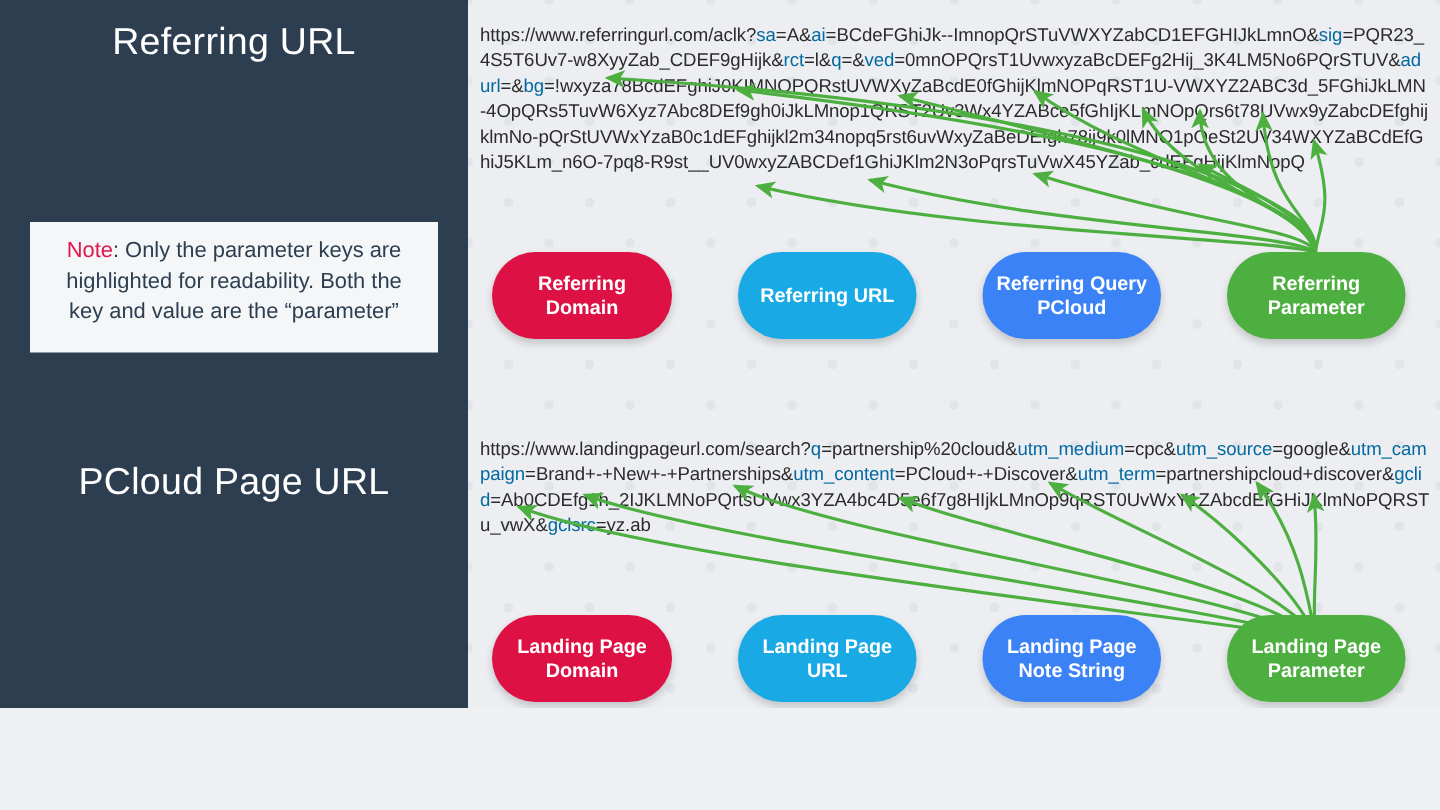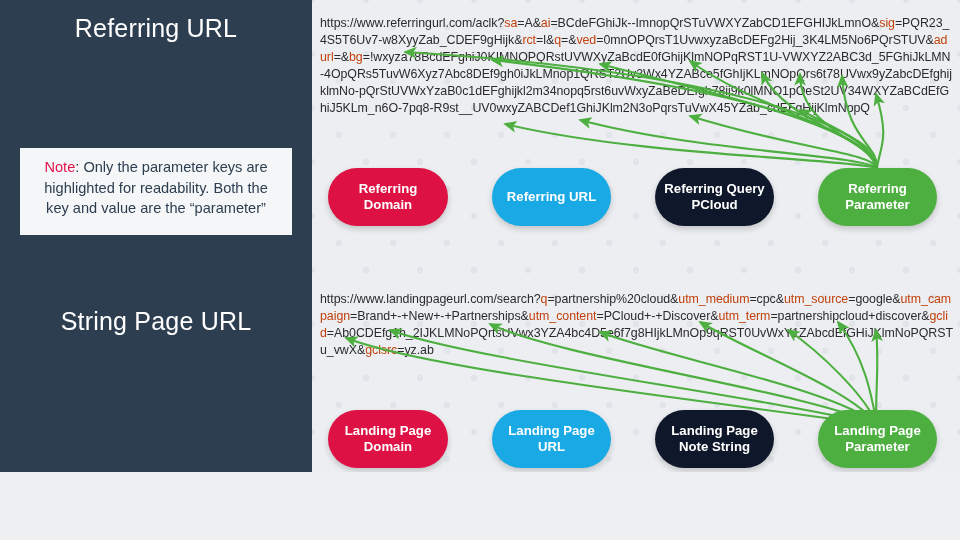--- a/index.html
+++ b/index.html
@@ -76,21 +76,21 @@
     color: #2b2b2b;
     font-size: 12.4px;
     line-height: 16.9px;
     font-family: "Liberation Sans", sans-serif;
     word-break: break-all;
     white-space: normal;
     letter-spacing: -0.05px;
   }
   #url-referring { left: 320px; top: 15px; width: 634px; }
   #url-landing   { left: 320px; top: 291px; width: 634px; }
-  .k { color: #c2410c; }
+  .k { color: #0369a1; }
 
   
   #arrows {
     position: absolute;
     left: 0; top: 0;
     width: 960px; height: 540px;
     pointer-events: none;
   }
 
   
@@ -106,21 +106,21 @@
     font-size: 13.2px;
     font-weight: bold;
     line-height: 16px;
     box-shadow: 0 3px 6px rgba(0,0,0,0.18);
     box-sizing: border-box;
     padding: 0 6px;
   }
   .pill span { display: block; }
   .pill-pink  { background: #dd1144; }
   .pill-blue  { background: #19a9e5; }
-  .pill-orange{ background: #0f172a; }
+  .pill-orange{ background: #3b82f6; }
   .pill-green { background: #4caf3f; }
 
   .col1 { left: 328px; width: 120px; }
   .col2 { left: 492px; width: 119px; }
   .col3 { left: 655px; width: 119px; }
   .col4 { left: 818px; width: 119px; }
   .row-top    { top: 168px; }
   .row-bottom { top: 410px; }
 </style>
 </head>
@@ -130,21 +130,21 @@
 
   <div id="content-panel"></div>
 
   <div id="sidebar">
     <div class="side-title" id="title-referring">Referring URL</div>
 
     <div id="note-box">
       <span class="note-word">Note</span><span>: Only the parameter keys are highlighted for readability. Both the key and value are the “parameter”</span>
     </div>
 
-    <div class="side-title" id="title-landing">String Page URL</div>
+    <div class="side-title" id="title-landing">PCloud Page URL</div>
   </div>
 
   <div class="url-block" id="url-referring"><span>https://www.referringurl.com/aclk?</span><span class="k">sa</span><span>=A&amp;</span><span class="k">ai</span><span>=BCdeFGhiJk--ImnopQrSTuVWXYZabCD1EFGHIJkLmnO&amp;</span><span class="k">sig</span><span>=PQR23_4S5T6Uv7-w8XyyZab_CDEF9gHijk&amp;</span><span class="k">rct</span><span>=l&amp;</span><span class="k">q</span><span>=&amp;</span><span class="k">ved</span><span>=0mnOPQrsT1UvwxyzaBcDEFg2Hij_3K4LM5No6PQrSTUV&amp;</span><span class="k">adurl</span><span>=&amp;</span><span class="k">bg</span><span>=!wxyza78BcdEFghiJ0KIMNOPQRstUVWXyZaBcdE0fGhijKlmNOPqRST1U-VWXYZ2ABC3d_5FGhiJkLMN-4OpQRs5TuvW6Xyz7Abc8DEf9gh0iJkLMnop1QRST2Uv3Wx4YZABce5fGhIjKLmNOpQrs6t78UVwx9yZabcDEfghijklmNo-pQrStUVWxYzaB0c1dEFghijkl2m34nopq5rst6uvWxyZaBeDEfgh78ij9k0lMNO1pOeSt2UV34WXYZaBCdEfGhiJ5KLm_n6O-7pq8-R9st__UV0wxyZABCDef1GhiJKlm2N3oPqrsTuVwX45YZab_cdEFgHijKlmNopQ</span></div>
 
   <div class="url-block" id="url-landing"><span>https://www.landingpageurl.com/search?</span><span class="k">q</span><span>=partnership%20cloud&amp;</span><span class="k">utm_medium</span><span>=cpc&amp;</span><span class="k">utm_source</span><span>=google&amp;</span><span class="k">utm_campaign</span><span>=Brand+-+New+-+Partnerships&amp;</span><span class="k">utm_content</span><span>=PCloud+-+Discover&amp;</span><span class="k">utm_term</span><span>=partnershipcloud+discover&amp;</span><span class="k">gclid</span><span>=Ab0CDEfg1h_2IJKLMNoPQrtsUVwx3YZA4bc4D5e6f7g8HIjkLMnOp9qRST0UvWxY1ZAbcdEfGHiJKlmNoPQRSTu_vwX&amp;</span><span class="k">gclsrc</span><span>=yz.ab</span></div>
 
   <svg id="arrows" viewBox="0 0 960 540" xmlns="http://www.w3.org/2000/svg">
     <defs>
       <marker id="ah" markerWidth="7" markerHeight="7" refX="5.5" refY="3.2" orient="auto" markerUnits="strokeWidth">
         <path d="M0,0.4 L6.4,3.2 L0,6 L1.6,3.2 Z" fill="#4caf3f"></path>

